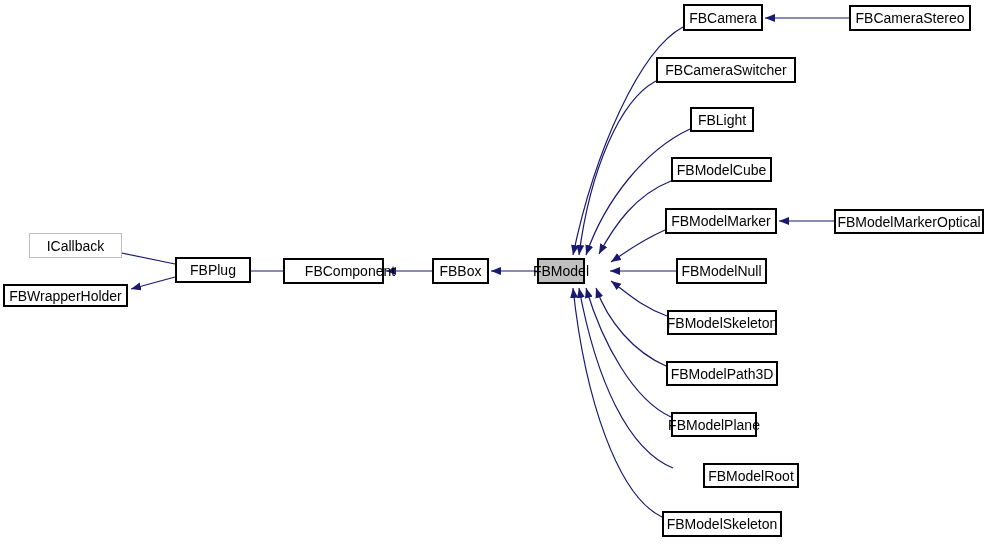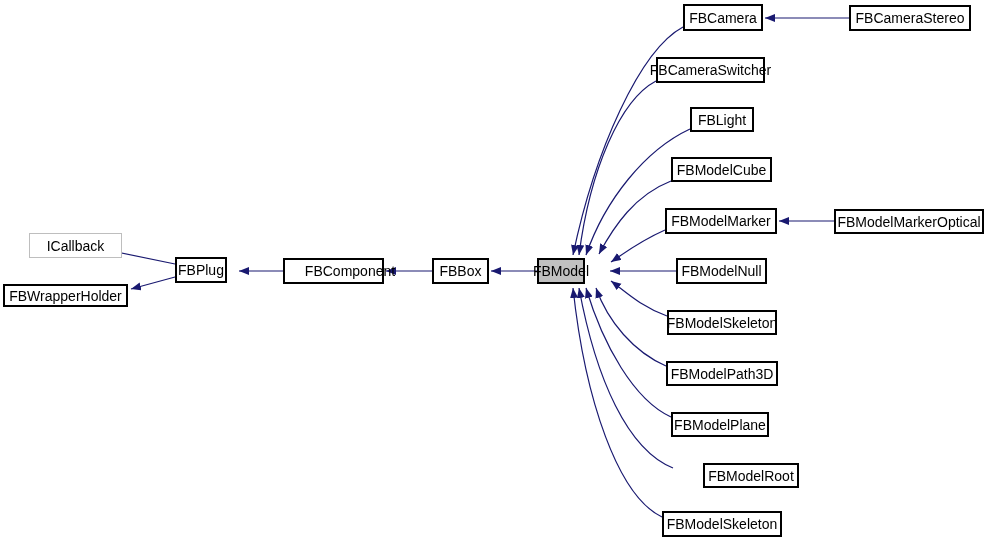--- a/index.html
+++ b/index.html
@@ -78,31 +78,31 @@
     <path class="edge" d="M665,230 C640,241 626,252 611,262" marker-end="url(#arrow)"></path>
     <path class="edge" d="M667,316 C640,306 626,292 611,281" marker-end="url(#arrow)"></path>
     <path class="edge" d="M666,366 C634,352 608,322 596,288" marker-end="url(#arrow)"></path>
     <path class="edge" d="M671,417 C634,400 603,345 586,288" marker-end="url(#arrow)"></path>
     <path class="edge" d="M673,468 C628,450 596,380 579,288" marker-end="url(#arrow)"></path>
     <path class="edge" d="M662,517 C618,496 585,400 573,288" marker-end="url(#arrow)"></path>
   </svg>
 
   <div class="node external" style="left:29px;  top:233px; width:93px;  height:25px;">ICallback</div>
   <div class="node" style="left:3px;   top:284px; width:125px; height:23px;">FBWrapperHolder</div>
-  <div class="node" style="left:175px; top:257px; width:52px;  height:26px;">FBPlug</div>
+  <div class="node" style="left:175px; top:257px; width:76px;  height:26px;">FBPlug</div>
   <div class="node" style="left:283px; top:258px; width:101px; height:26px;padding-left:33px;">FBComponent</div>
   <div class="node" style="left:432px; top:258px; width:57px;  height:26px;">FBBox</div>
   <div class="node current" style="left:537px; top:258px; width:48px; height:26px;">FBModel</div>
   <div class="node" style="left:683px; top:4px;   width:80px;  height:27px;">FBCamera</div>
   <div class="node" style="left:849px; top:5px;   width:122px; height:26px;">FBCameraStereo</div>
-  <div class="node" style="left:656px; top:57px;  width:109px; height:26px;">FBCameraSwitcher</div>
+  <div class="node" style="left:656px; top:57px;  width:140px; height:26px;">FBCameraSwitcher</div>
   <div class="node" style="left:690px; top:107px; width:64px;  height:25px;">FBLight</div>
   <div class="node" style="left:671px; top:157px; width:101px; height:25px;">FBModelCube</div>
   <div class="node" style="left:665px; top:208px; width:112px; height:26px;">FBModelMarker</div>
   <div class="node" style="left:834px; top:209px; width:150px; height:25px;">FBModelMarkerOptical</div>
   <div class="node" style="left:676px; top:258px; width:91px;  height:26px;">FBModelNull</div>
   <div class="node" style="left:667px; top:310px; width:110px; height:25px;">FBModelSkeleton</div>
   <div class="node" style="left:666px; top:361px; width:112px; height:25px;">FBModelPath3D</div>
-  <div class="node" style="left:671px; top:412px; width:98px; height:25px;">FBModelPlane</div>
+  <div class="node" style="left:671px; top:412px; width:86px; height:25px;">FBModelPlane</div>
   <div class="node" style="left:703px; top:463px; width:96px;  height:25px;">FBModelRoot</div>
   <div class="node" style="left:662px; top:511px; width:120px; height:26px;">FBModelSkeleton</div>
 
 </div>
 
 </body></html>

